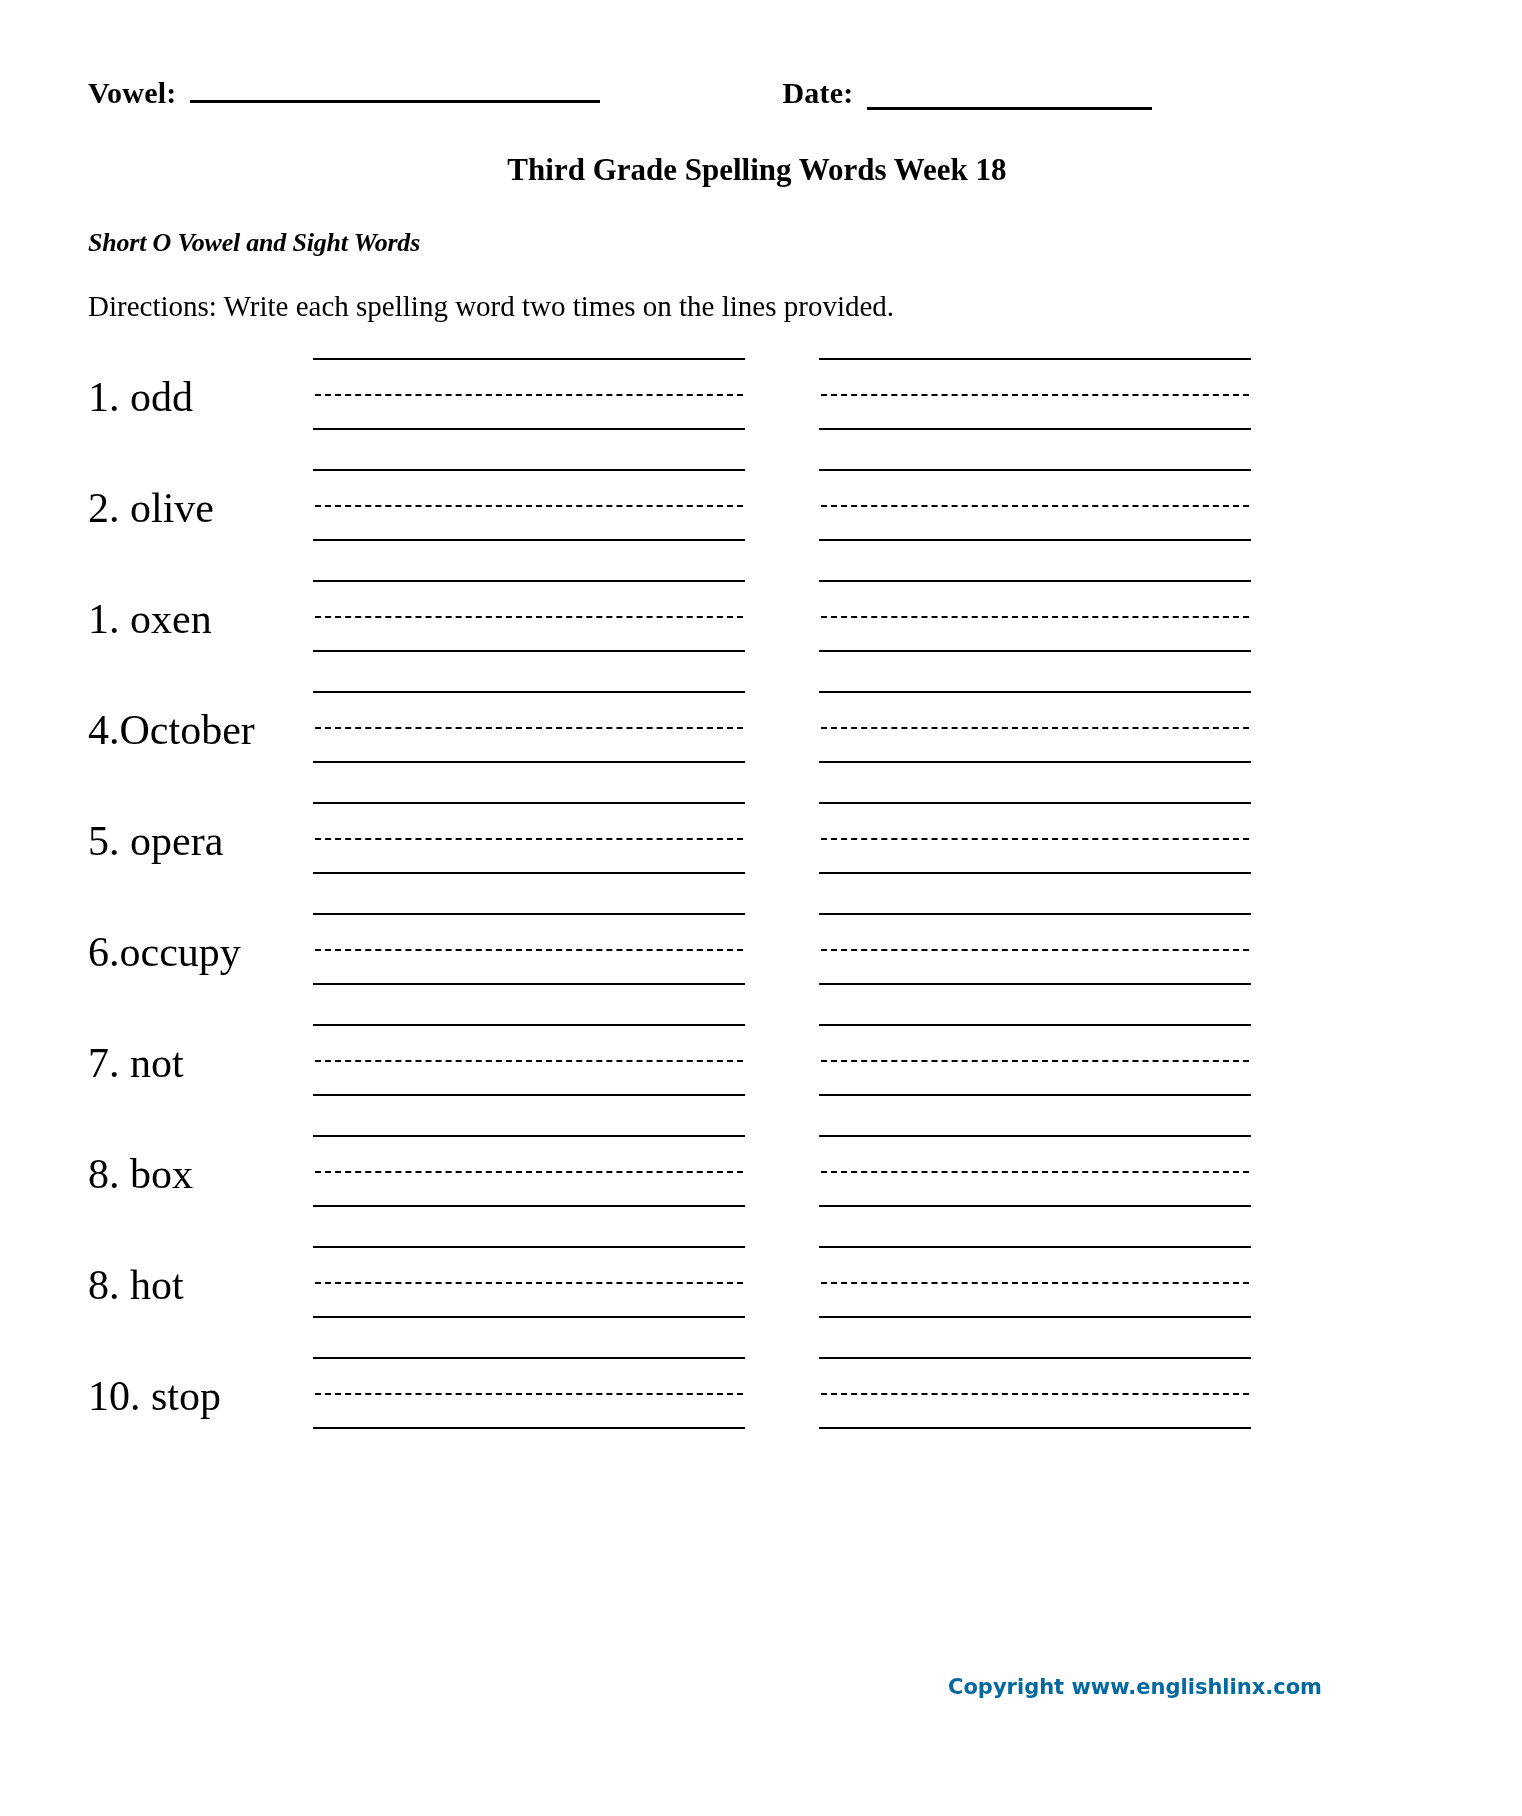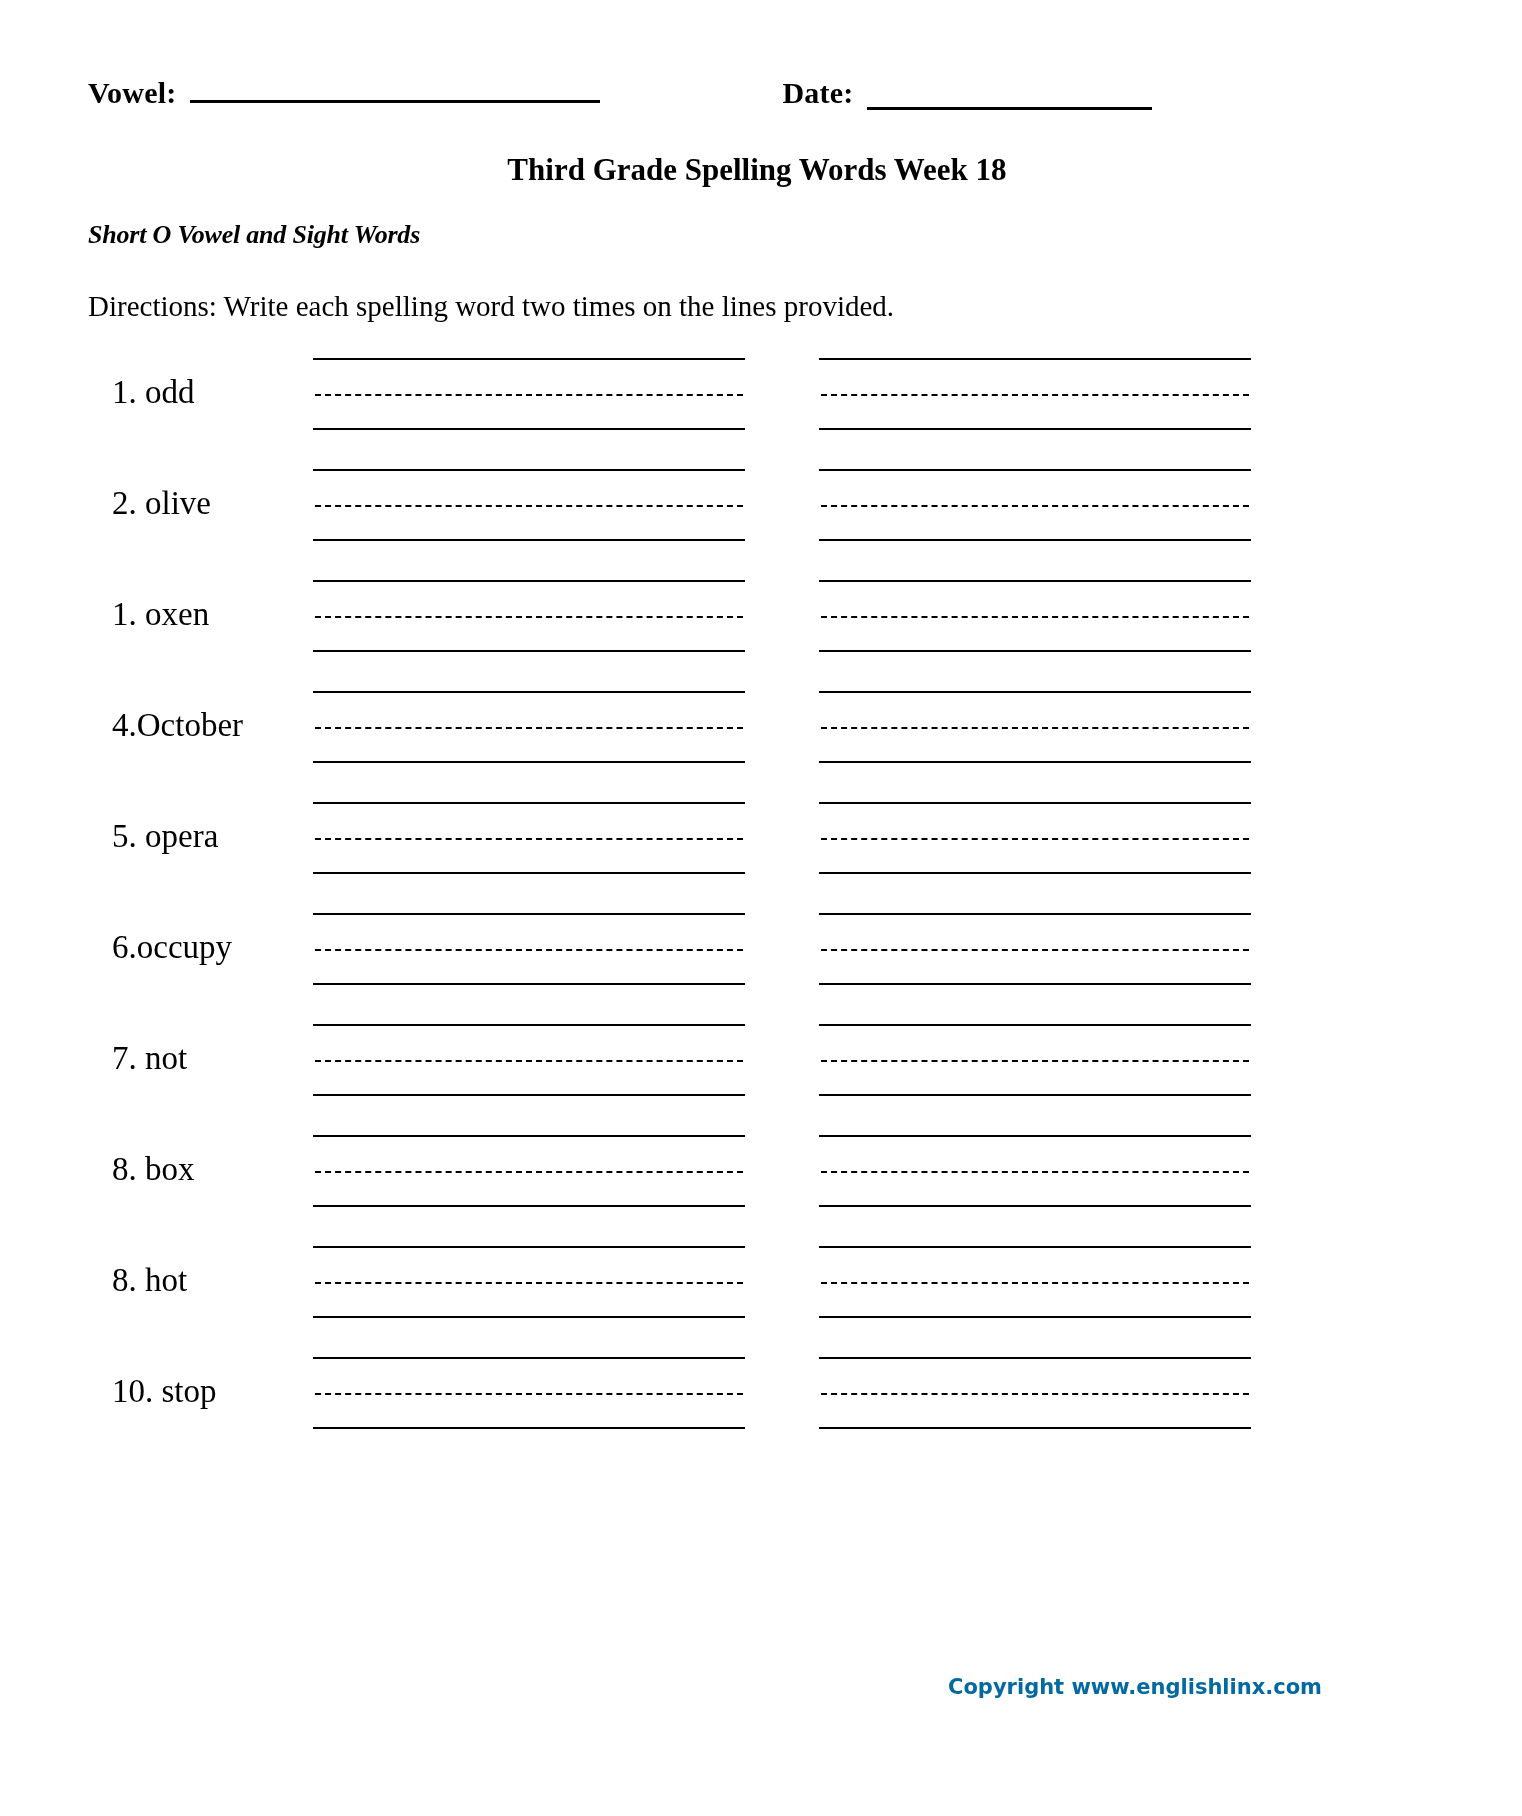--- a/index.html
+++ b/index.html
@@ -64,21 +64,21 @@
     position: absolute;
     top: 152px;
     left: 0;
     width: 1514px;
     text-align: center;
     font-size: 31px;
     font-weight: bold;
   }
   .subtitle {
     position: absolute;
-    top: 220px;
+    top: 228px;
     left: 88px;
     font-size: 26px;
     font-style: italic;
     font-weight: bold;
     letter-spacing: -0.2px;
   }
   .directions {
     position: absolute;
     top: 290px;
     left: 88px;
@@ -94,24 +94,23 @@
   }
   .word-row {
     position: relative;
     height: 111px;
   }
   .word-label {
     position: absolute;
     left: 0;
     top: 28px;
     width: 220px;
-    font-size: 33px;
+    font-size: 42px;
     line-height: 1;
     white-space: nowrap;
-    margin-left: 24px;
   }
   .lines-wrap {
     position: absolute;
     left: 225px;
     top: 0;
     right: 0;
     height: 111px;
     display: flex;
     gap: 74px;
   }

